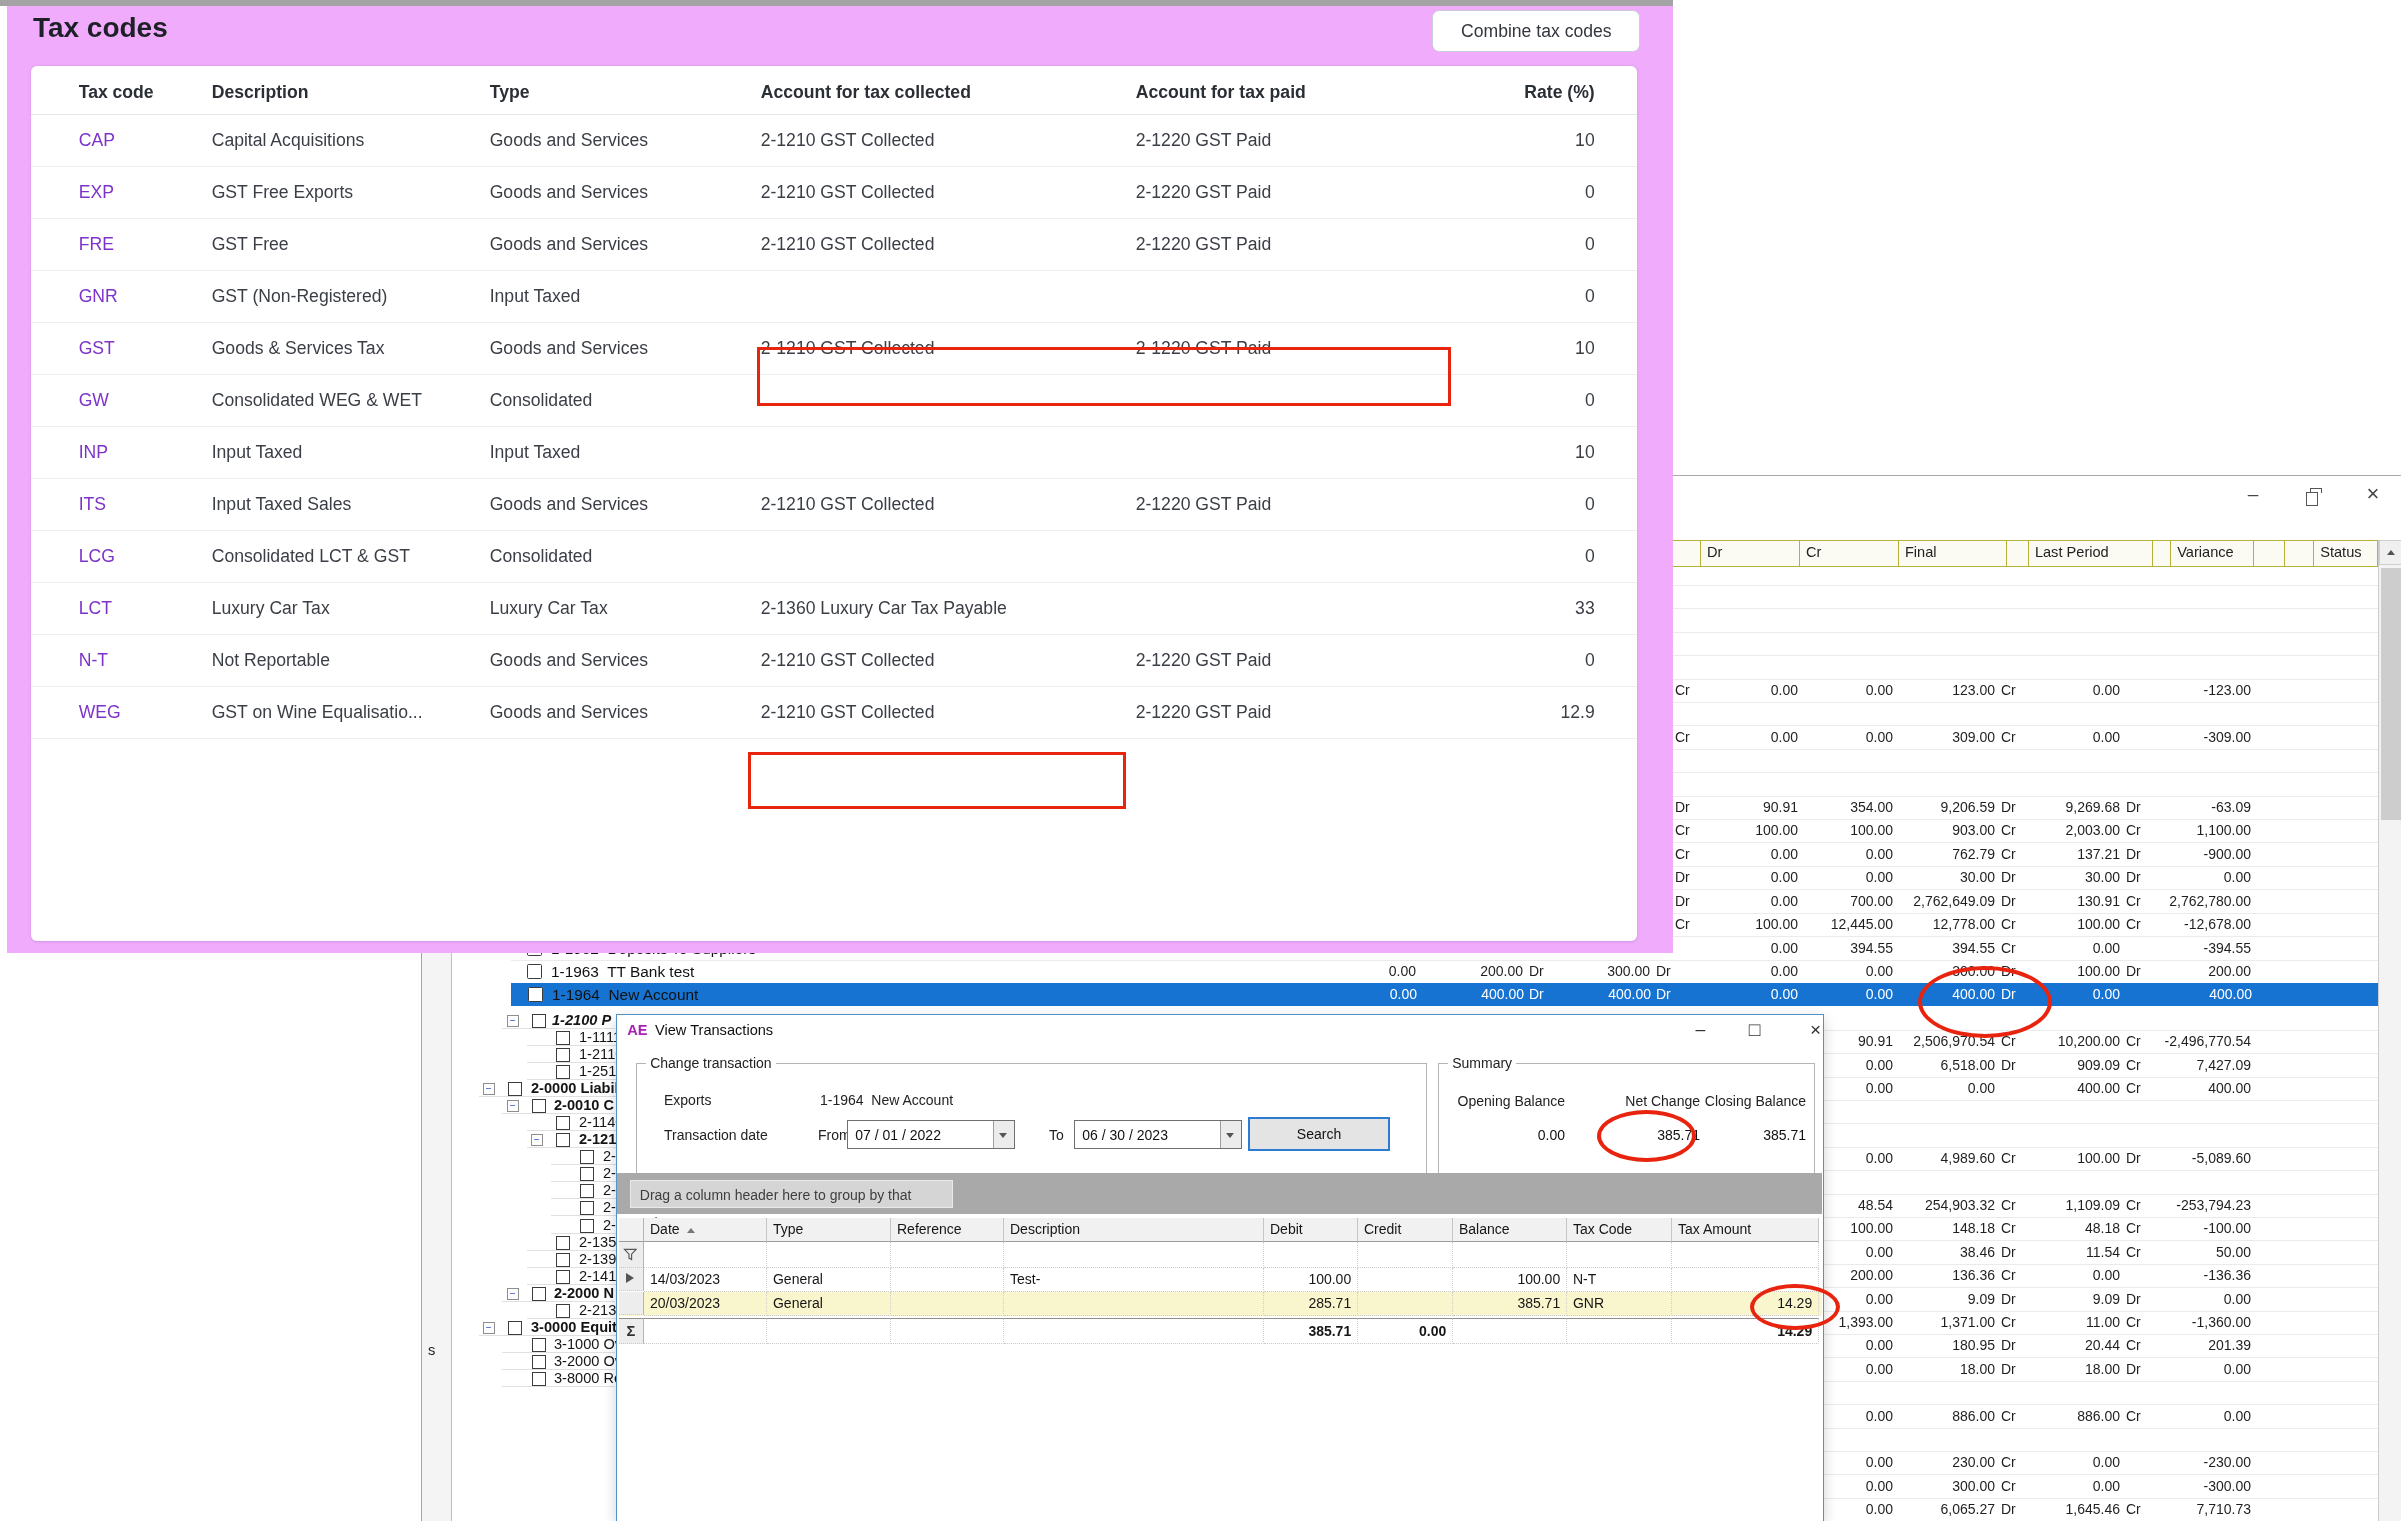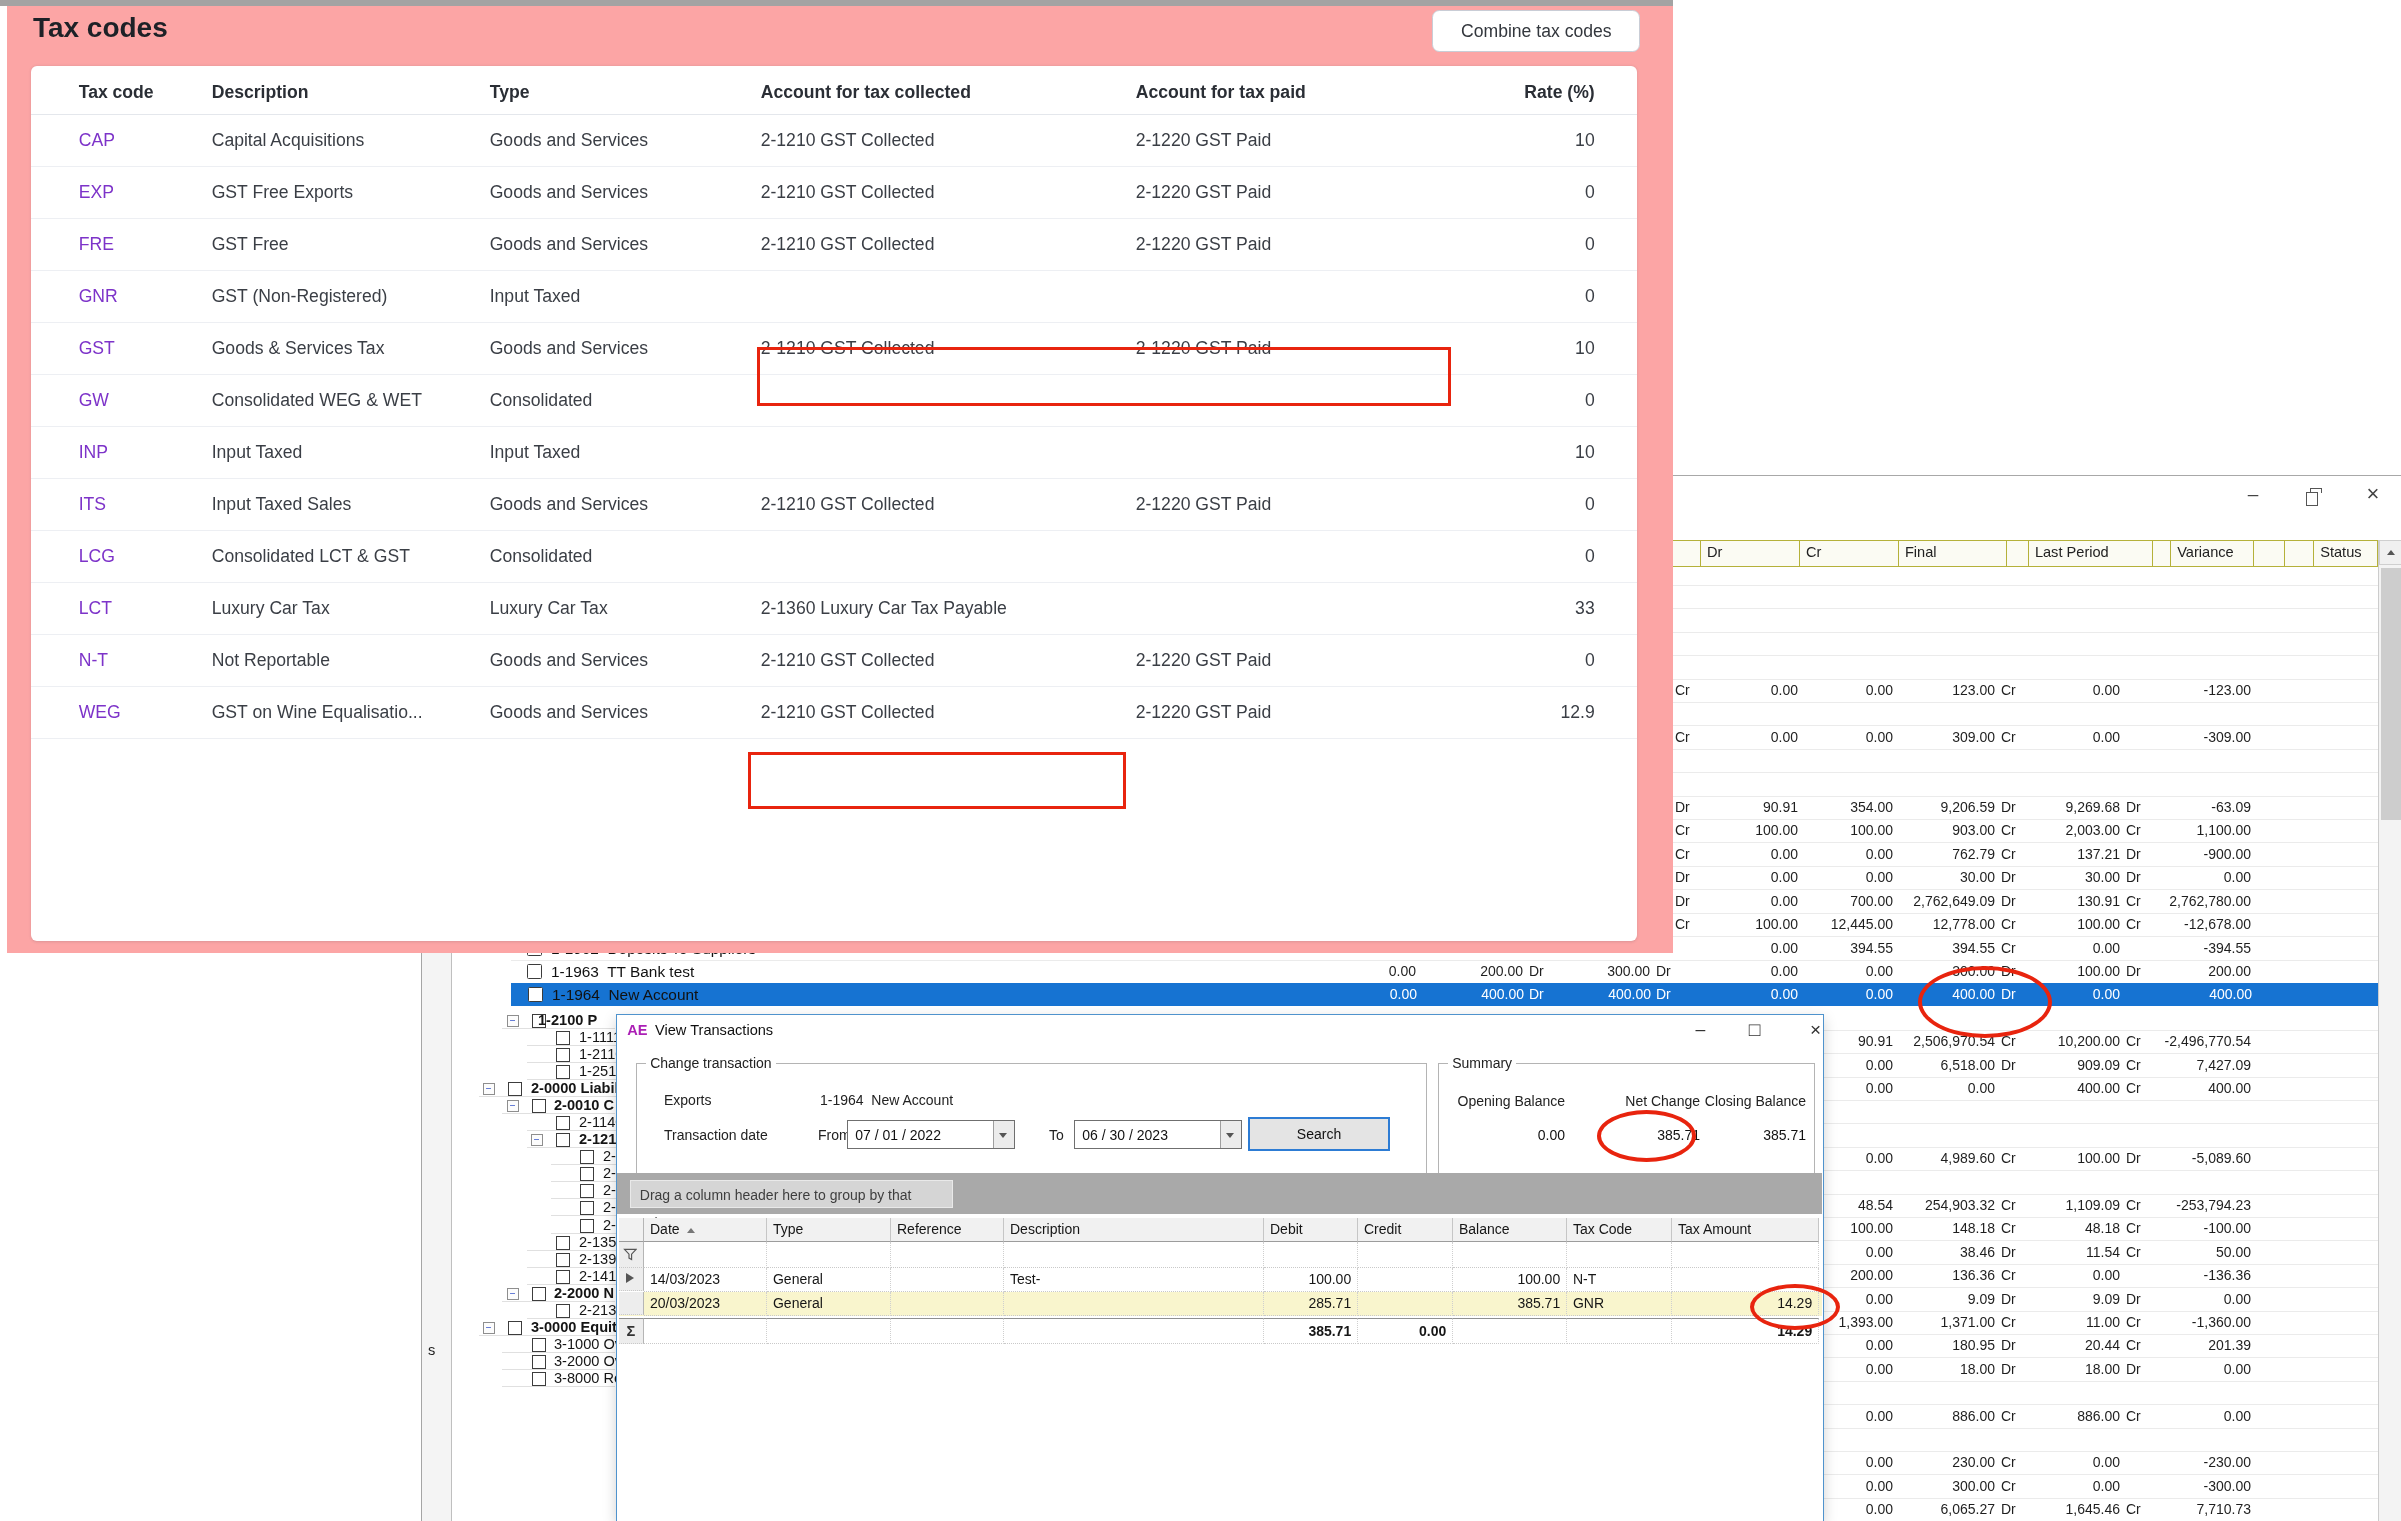--- a/index.html
+++ b/index.html
@@ -40,21 +40,21 @@
   #app-scroll .thumb{position:absolute;left:1.5px;top:28px;width:20px;height:252px;background:#cdcdcd;}
 
   
   #side-strip{position:absolute;left:421px;top:475px;width:31px;height:1046px;background:#f4f4f4;
               border-left:1.5px solid #a5a5a5;border-right:0.7px solid #bfbfbf;z-index:15;box-sizing:border-box;}
   #side-strip span{position:absolute;left:5.9px;top:867px;font-size:14.6px;color:#222;}
 
   
   #page{position:absolute;left:0;top:0;width:1673px;height:958px;z-index:20;}
   #page .topbar{position:absolute;left:0;top:0;width:1673px;height:5.9px;background:#a3a3a3;}
-  #page .pagebg{position:absolute;left:7.3px;top:5.9px;width:1666px;height:947px;background:#fca5a5;}
+  #page .pagebg{position:absolute;left:7.3px;top:5.9px;width:1666px;height:947px;background:#f0abfc;}
   #page h1{position:absolute;left:25.6px;top:5.9px;margin:0;font-size:28px;font-weight:bold;color:#1d2127;}
   #combine-btn{position:absolute;left:1425px;top:4.4px;width:208px;height:42px;background:#fff;border:1.5px solid #c9cdd6;border-radius:7.3px;
                font-size:17.6px;color:#33373d;font-family:inherit;}
   #card{position:absolute;left:23.4px;top:60px;width:1606px;height:875px;background:#fff;border-radius:5.9px;box-shadow:0 0.7px 2.9px rgba(30,40,60,.14);}
   #thead{position:relative;height:48px;border-bottom:1.5px solid #e4e7ec;}
   #thead span{position:absolute;top:0;line-height:53px;font-size:17.6px;font-weight:bold;color:#2a2e35;white-space:nowrap;}
   .trow{position:relative;height:51px;border-bottom:1.5px solid #edeff3;}
   .trow span{position:absolute;top:0;line-height:51px;font-size:17.6px;color:#3a3e45;white-space:nowrap;}
   .c-code{left:48px;} .c-desc{left:181px;} .c-type{left:459px;} .c-coll{left:730px;} .c-paid{left:1105px;}
   .c-rate{right:42px;text-align:right;}
@@ -436,21 +436,21 @@
           <span class="cel" style="left: 1549px; width: 32px;">Dr</span>
           <span class="cel r red" style="left: 1551px; width: 117px;">1,645.46</span>
           <span class="cel red" style="left: 1674px; width: 32px;">Cr</span>
           <span class="cel r" style="left: 1682px; width: 117px;">7,710.73</span>
         </div>
       </div>
     <div id="app-tree">
         <div class="titem" style="top: 0px;">
           <span class="texp" style="left: 55px;">−</span>
           <span class="tcb" style="left: 80px;"></span>
-          <span class="tlabel b" style="left: 86px;">1-2100 P</span>
+          <span class="tlabel b" style="left: 100px; font-style: italic;">1-2100 P</span>
           <div class="tsep" style="left: 50px; width: 113px;"></div>
         </div>
         <div class="titem" style="top: 17px;">
           <span class="tcb" style="left: 104px;"></span>
           <span class="tlabel" style="left: 127px;">1-1111</span>
           <div class="tsep" style="left: 75px; width: 89px;"></div>
         </div>
         <div class="titem" style="top: 34px;">
           <span class="tcb" style="left: 104px;"></span>
           <span class="tlabel" style="left: 127px;">1-2110</span>

